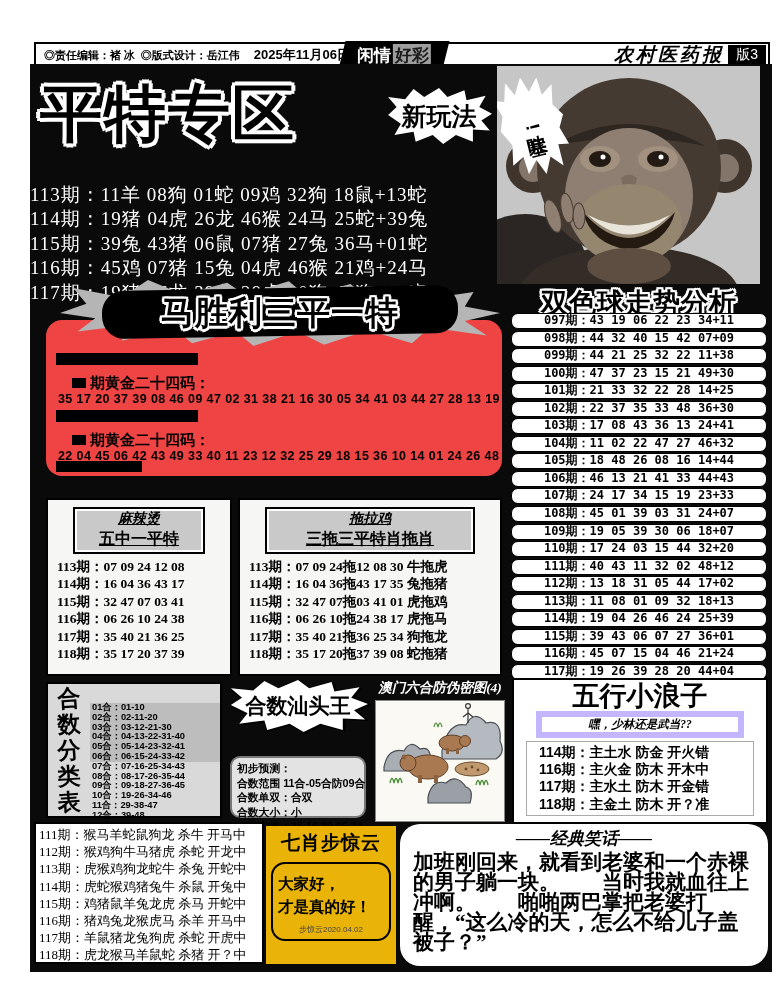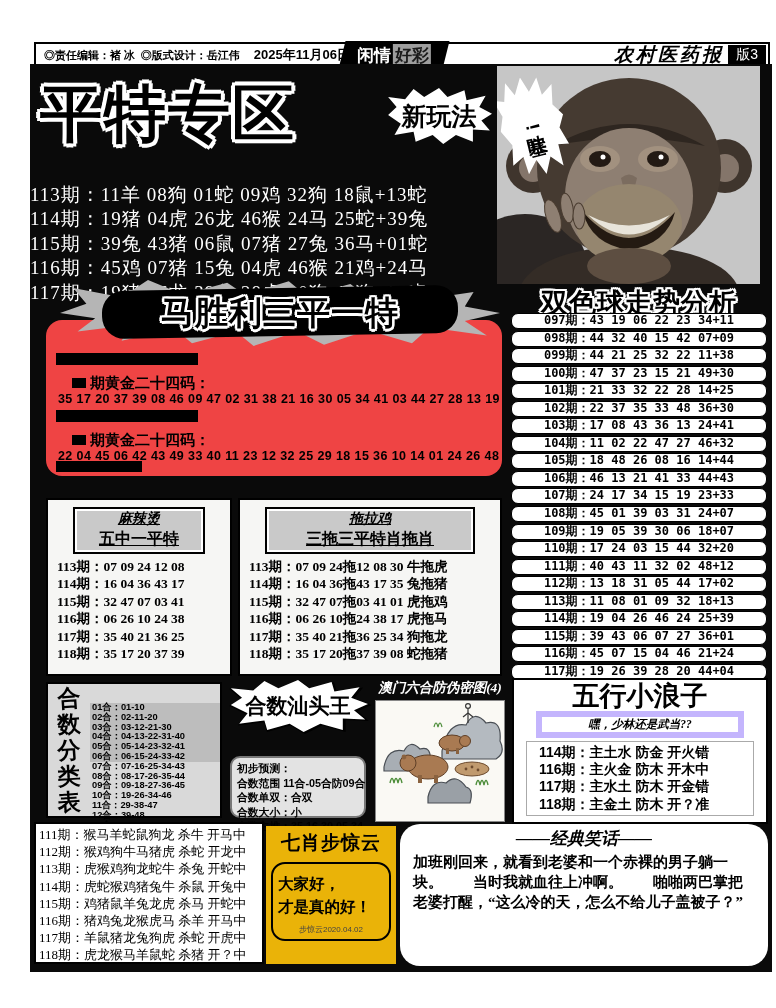--- a/index.html
+++ b/index.html
@@ -119,21 +119,21 @@
   .qixiao{position:absolute;left:236px;top:762px;width:130px;height:138px;background:#eab308;}
   .qixiao-title{text-align:center;font-size:19px;font-weight:900;margin-top:4px;
     letter-spacing:1px;}
   .qixiao-bubble{margin:6px 5px 0;border:2px solid #000;border-radius:14px;padding:8px 5px 4px;}
   .qixiao-line{font-size:15.5px;font-weight:bold;line-height:23px;white-space:nowrap;}
   .qixiao-sig{font-size:8px;color:#444;text-align:center;margin-top:6px;}
   .joke-box{position:absolute;left:370px;top:760px;width:368px;height:142px;background:#fff;
     border-radius:20px;box-sizing:border-box;padding:4px 13px 0;}
   .joke-title{text-align:center;font-family:"Liberation Serif",serif;font-weight:900;
     font-style:italic;font-size:17px;line-height:22px;}
-  .joke-text{font-family:"Liberation Serif",serif;font-weight:bold;font-size:15px;
+  .joke-text{font-family:"Liberation Serif",serif;font-weight:bold;font-size:21px;
     line-height:20px;margin-top:2px;}
 </style>
 </head>
 <body>
 
 <div class="page">
 
   <div class="header-bar">
     <div class="header-left">
       <span class="hmeta">◎责任编辑：褚 冰</span>

